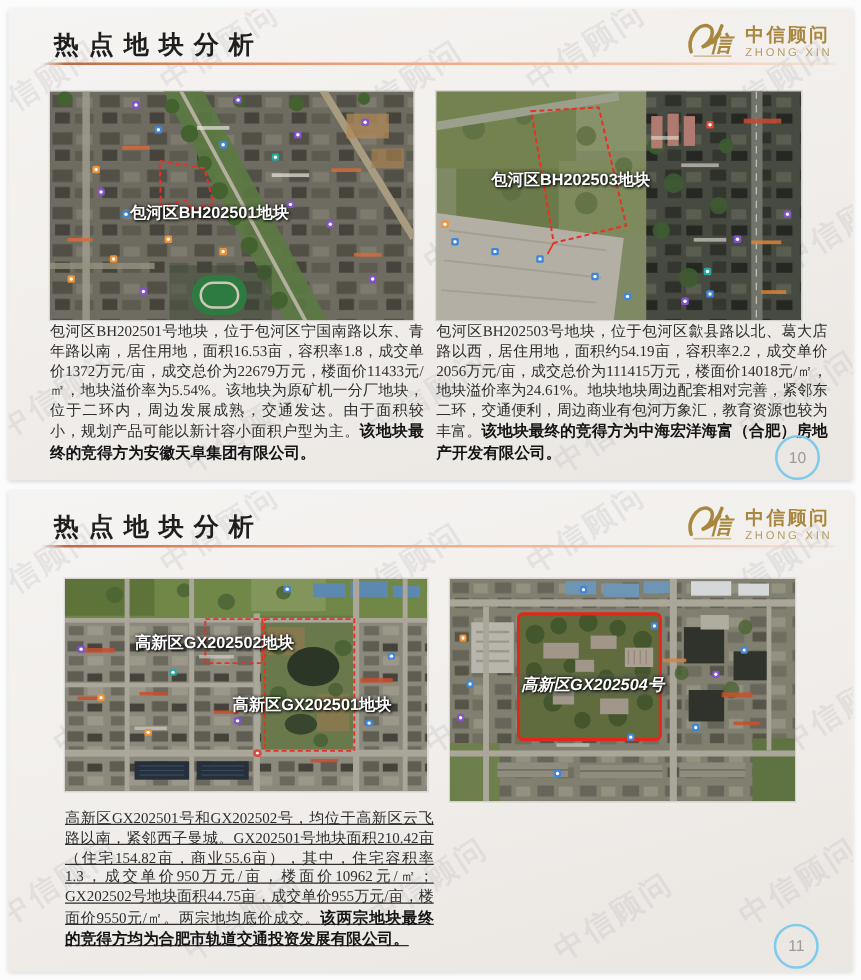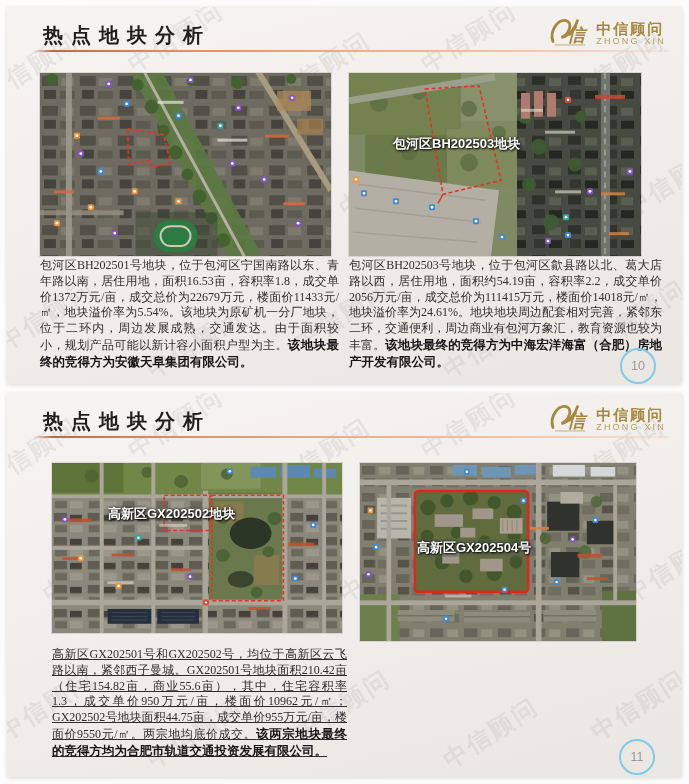--- a/index.html
+++ b/index.html
@@ -23,21 +23,21 @@
   .logo-col{display:flex;flex-direction:column;line-height:1.1;}
   .logo-cn{font-size:15px;font-weight:700;letter-spacing:2px;color:#a8873f;
            font-family:"Liberation Serif",serif;}
   .logo-en{font-size:9px;letter-spacing:2.2px;color:#b59a5e;}
 
   .map{position:absolute;overflow:hidden;box-shadow:0 0 0 1px rgba(0,0,0,0.10);}
   .map svg{position:absolute;inset:0;width:100%;height:100%;}
   .s1 .map-a{left:33px;top:66px;width:291px;height:183px;}
   .s1 .map-b{left:342px;top:66px;width:292px;height:183px;}
   .s2 .map-a{left:45px;top:70px;width:290px;height:170px;}
-  .s2 .map-b{left:353px;top:70px;width:276px;height:178px;}
+  .s2 .map-b{left:353px;top:70px;width:276px;height:178px;font-style:italic;}
 
   .map-label{position:absolute;color:#fff;font-size:13px;font-weight:700;white-space:nowrap;
              text-shadow:0 0 3px rgba(0,0,0,0.95),1px 1px 2px rgba(0,0,0,0.9);}
   .lbl-m1{left:64px;top:88px;}
   .lbl-m2{left:44px;top:62px;}
   .lbl-m3a{left:56px;top:42px;}
   .lbl-m3b{left:134px;top:92px;}
   .lbl-m4{left:54px;top:76px;background:rgba(90,95,88,0.35);padding:0 3px;border-radius:2px;}
 
   .parcel-text{position:absolute;font-family:"Liberation Serif","DejaVu Serif",serif;
@@ -186,20 +186,21 @@
           <use href="#poi" x="34" y="60"></use>
           <use href="#poi" x="48" y="132"></use>
           <use href="#poi" x="92" y="116"></use>
           <use href="#poi" x="136" y="126"></use>
           <use href="#poi" x="14" y="148"></use>
         </g>
       <g fill="#2aa8a0">
           <use href="#poi" x="178" y="50"></use>
         </g>
     </svg>
+    <div class="map-label lbl-m1">包河区BH202501地块</div>
   </div>
 
   <div class="map map-b">
     <svg viewBox="0 0 292 184" preserveAspectRatio="none">
       <rect width="292" height="184" fill="#7f8a64"></rect>
       <rect x="0" y="0" width="112" height="62" fill="#74824f"></rect>
       <rect x="112" y="0" width="88" height="48" fill="#87926a"></rect>
       <rect x="16" y="62" width="84" height="48" fill="#6b7a4a"></rect>
       <rect x="98" y="56" width="72" height="58" fill="#7e8a5c"></rect>
       <g fill="#5d6f42" opacity="0.8">
@@ -381,20 +382,21 @@
           <use href="#poi" x="26" y="100"></use>
           <use href="#poi" x="64" y="130"></use>
         </g>
       <g fill="#3f86d8">
           <use href="#poi" x="260" y="64"></use>
           <use href="#poi" x="242" y="122"></use>
           <use href="#poi" x="176" y="6"></use>
         </g>
     </svg>
     <div class="map-label lbl-m3a">高新区GX202502地块</div>
+    <div class="map-label lbl-m3b">高新区GX202501地块</div>
   </div>
 
   <div class="map map-b">
     <svg viewBox="0 0 292 184" preserveAspectRatio="none">
       <rect width="292" height="184" fill="url(#bldg4)"></rect>
       <rect x="0" y="136" width="42" height="48" fill="#6d7f4a"></rect>
       <rect x="256" y="132" width="36" height="52" fill="#5f7342"></rect>
       <rect x="18" y="36" width="36" height="42" fill="#b8b5ac"></rect>
       <path d="M22,44 L50,44 M22,52 L50,52 M22,60 L50,60 M22,68 L50,68" stroke="#9a978c" stroke-width="2"></path>
       <g fill="#6f95b5">

